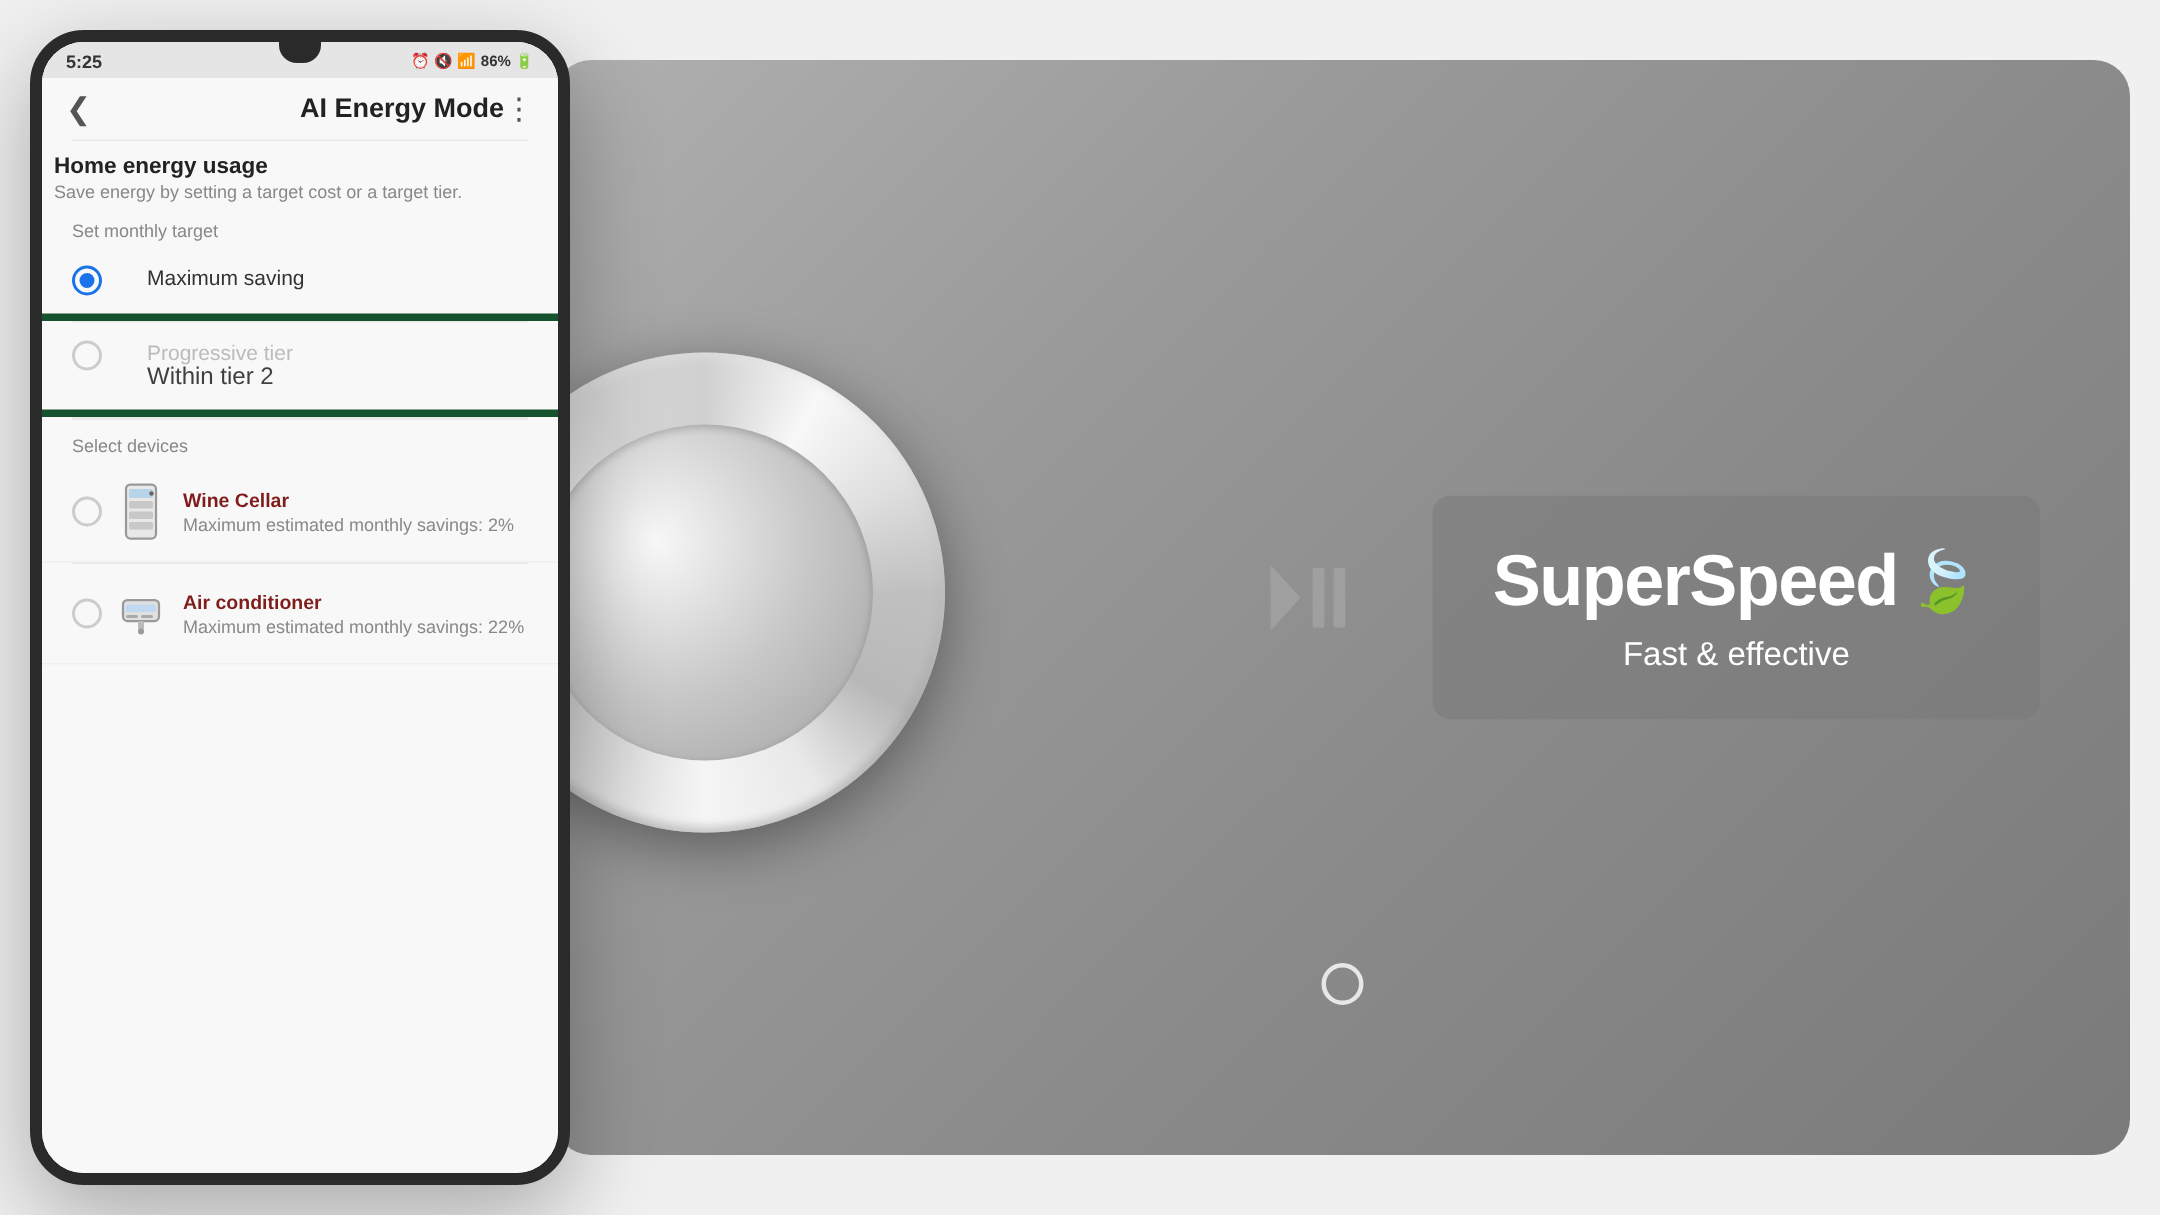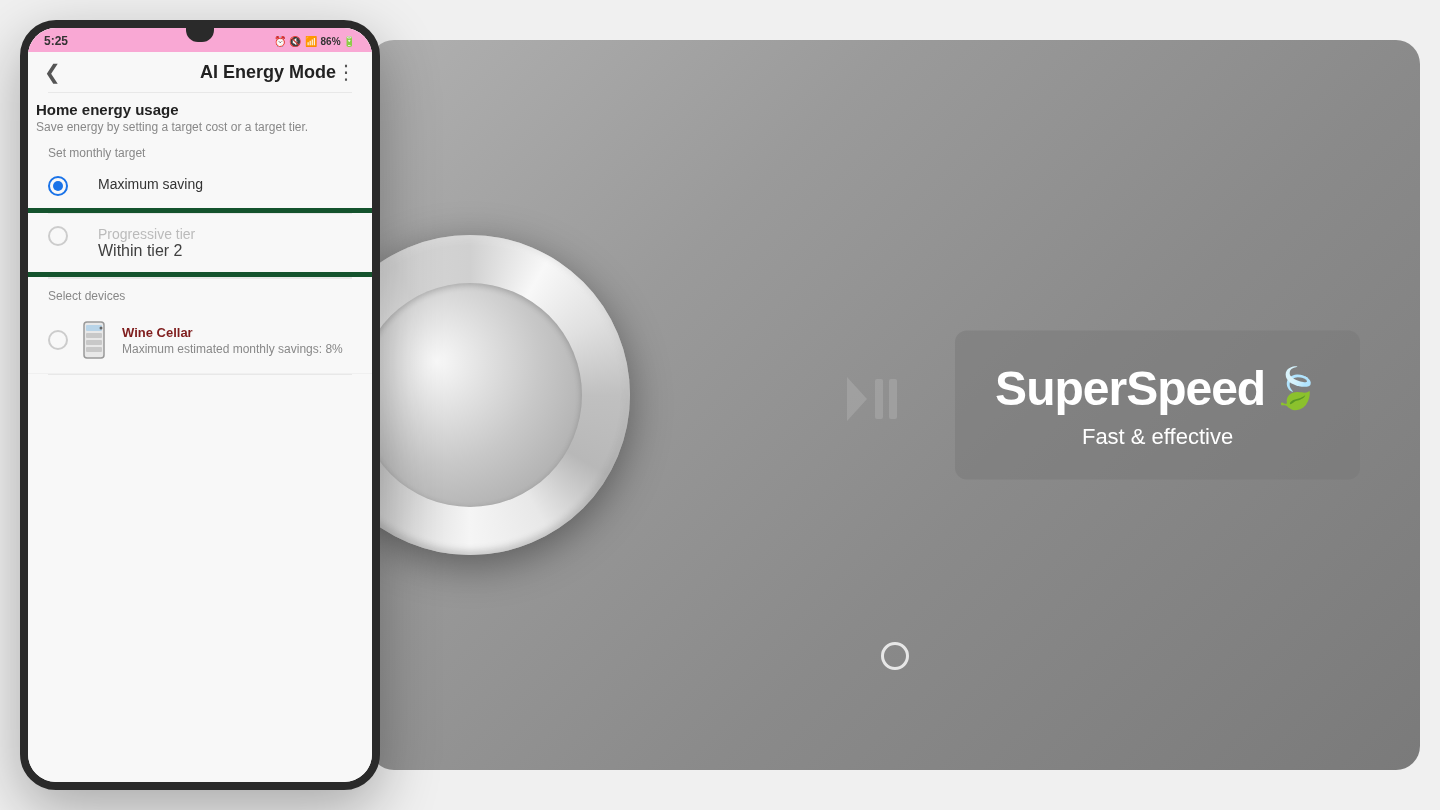--- a/index.html
+++ b/index.html
@@ -169,21 +169,21 @@
 
     
     .status-bar {
       display: flex;
       justify-content: space-between;
       align-items: center;
       padding: 6px 16px 4px;
       font-size: 11px;
       font-weight: 600;
       color: #333;
-      background: #f9a8d4;
+      background: #e5e5e5;
     }
 
     .status-time { font-weight: 700; font-size: 12px; }
     .status-icons { display: flex; align-items: center; gap: 3px; font-size: 10px; }
 
     
     .app-header {
       display: flex;
       align-items: center;
       justify-content: space-between;
@@ -435,26 +435,43 @@
           <rect x="4" y="1" width="20" height="36" rx="3" fill="#e8e8e8" stroke="#999" stroke-width="1.5"></rect>
           <rect x="6" y="4" width="16" height="6" rx="1" fill="#b8d4e8"></rect>
           <rect x="6" y="12" width="16" height="5" rx="1" fill="#c8c8c8"></rect>
           <rect x="6" y="19" width="16" height="5" rx="1" fill="#c8c8c8"></rect>
           <rect x="6" y="26" width="16" height="5" rx="1" fill="#c8c8c8"></rect>
           <circle cx="21" cy="7" r="1.5" fill="#666"></circle>
         </svg>
       </div>
       <div>
         <div class="device-name">Wine Cellar</div>
-        <div class="device-savings">Maximum estimated monthly savings: 8%</div>
+        <div class="device-savings">Maximum estimated monthly savings: 2%</div>
       </div>
     </div>
 
     <div class="divider"></div>
 
+    <div class="device-item">
+      <div class="device-radio"></div>
+      <div class="device-icon">
+        <svg viewBox="0 0 28 38" fill="none" xmlns="http://www.w3.org/2000/svg">
+          <rect x="2" y="10" width="24" height="14" rx="3" fill="#e0e0e0" stroke="#999" stroke-width="1.5"></rect>
+          <rect x="4" y="13" width="20" height="5" rx="1" fill="#c0d8f0"></rect>
+          <rect x="4" y="20" width="8" height="2" rx="1" fill="#aaa"></rect>
+          <rect x="14" y="20" width="8" height="2" rx="1" fill="#aaa"></rect>
+          <rect x="12" y="24" width="4" height="6" rx="1" fill="#bbb"></rect>
+          <circle cx="14" cy="31" r="2" fill="#999"></circle>
+        </svg>
+      </div>
+      <div>
+        <div class="device-name">Air conditioner</div>
+        <div class="device-savings">Maximum estimated monthly savings: 22%</div>
+      </div>
+    </div>
 
   </div>
 </div>
 
 <div class="right-panel">
 
   <div class="knob-container">
     <div class="knob"></div>
   </div>
 

